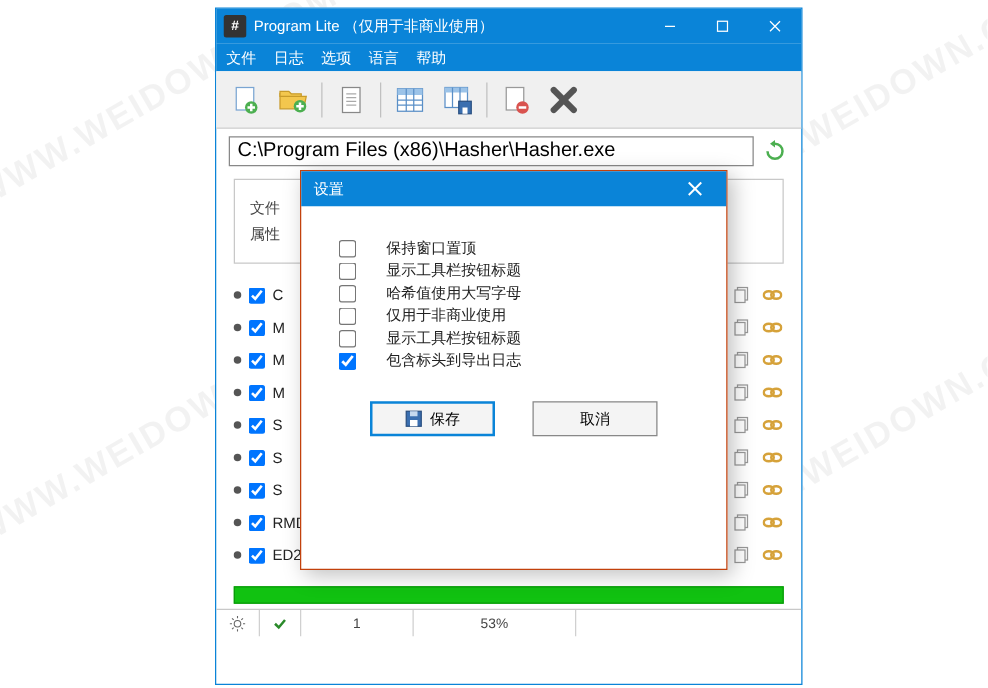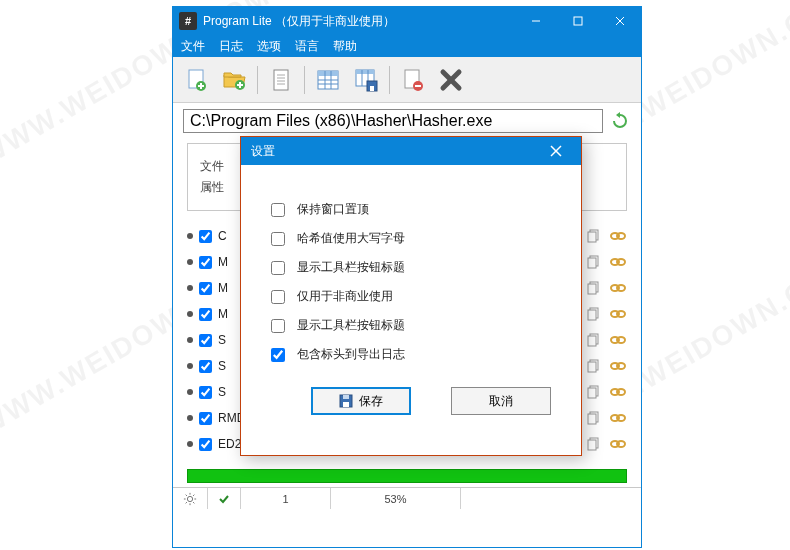--- a/index.html
+++ b/index.html
@@ -39,23 +39,23 @@
 .statusbar { height: 22px; border-top: 1px solid #c8c8c8; display: flex; align-items: center; font-size: 11px; color: #444; }
 .statusbar .sb-cell { padding: 0 10px; border-right: 1px solid #d0d0d0; height: 100%; display: flex; align-items: center; }
 .statusbar .gear { width: 14px; height: 14px; cursor: pointer; }
 
 
 .settings-dialog { position: absolute; left: 240px; top: 136px; width: 342px; height: 320px; background: #fff; border: 1px solid #c2410c; box-shadow: 4px 4px 16px rgba(0,0,0,0.25); z-index: 50; }
 .settings-dialog .dlg-title { height: 28px; background: #0a84d8; color: #fff; display: flex; align-items: center; padding: 0 10px; font-size: 12px; }
 .settings-dialog .dlg-title .spacer { flex: 1; }
 .settings-dialog .dlg-close { width: 30px; height: 28px; display: flex; align-items: center; justify-content: center; cursor: pointer; }
 .settings-dialog .dlg-body { padding: 24px 30px 18px; }
-.settings-dialog .opt { display: flex; align-items: center; gap: 12px; margin: 12px 0; font-size: 12px; color: #222; }
+.settings-dialog .opt { display: flex; align-items: center; gap: 24px; margin: 1px 0; font-size: 12px; color: #222; }
 .settings-dialog .opt input { width: 14px; height: 14px; }
-.settings-dialog .dlg-btns { display: flex; justify-content: flex-end; gap: 40px; margin-top: 24px; }
+.settings-dialog .dlg-btns { display: flex; justify-content: center; gap: 30px; margin-top: 24px; }
 .settings-dialog .dlg-btn { width: 100px; height: 28px; border: 1px solid #888; background: #f4f4f4; font-size: 12px; cursor: pointer; display: flex; align-items: center; justify-content: center; gap: 6px; }
 .settings-dialog .dlg-btn.primary { border: 2px solid #0a84d8; }
 
 .wm { position: absolute; color: rgba(0,0,0,0.05); font-size: 28px; font-weight: bold; transform: rotate(-30deg); pointer-events: none; letter-spacing: 2px; }
 </style>
 </head>
 <body>
 
 <div class="wm" style="left:-40px; top:60px;">WWW.WEIDOWN.COM</div>
 <div class="wm" style="left:-40px; top:330px;">WWW.WEIDOWN.COM</div>
@@ -370,25 +370,25 @@
       </div>
   </div>
   <div class="dlg-body">
     <div id="settings-opts">
         <label class="opt">
           <input type="checkbox" style="">
           <span>保持窗口置顶</span>
         </label>
         <label class="opt">
           <input type="checkbox" style="">
+          <span>显示工具栏按钮标题</span>
+        </label>
+        <label class="opt">
+          <input type="checkbox" style="">
           <span>哈希值使用大写字母</span>
-        </label>
-        <label class="opt">
-          <input type="checkbox" style="">
-          <span>显示工具栏按钮标题</span>
         </label>
         <label class="opt">
           <input type="checkbox" style="">
           <span>仅用于非商业使用</span>
         </label>
         <label class="opt">
           <input type="checkbox" style="">
           <span>显示工具栏按钮标题</span>
         </label>
         <label class="opt">

